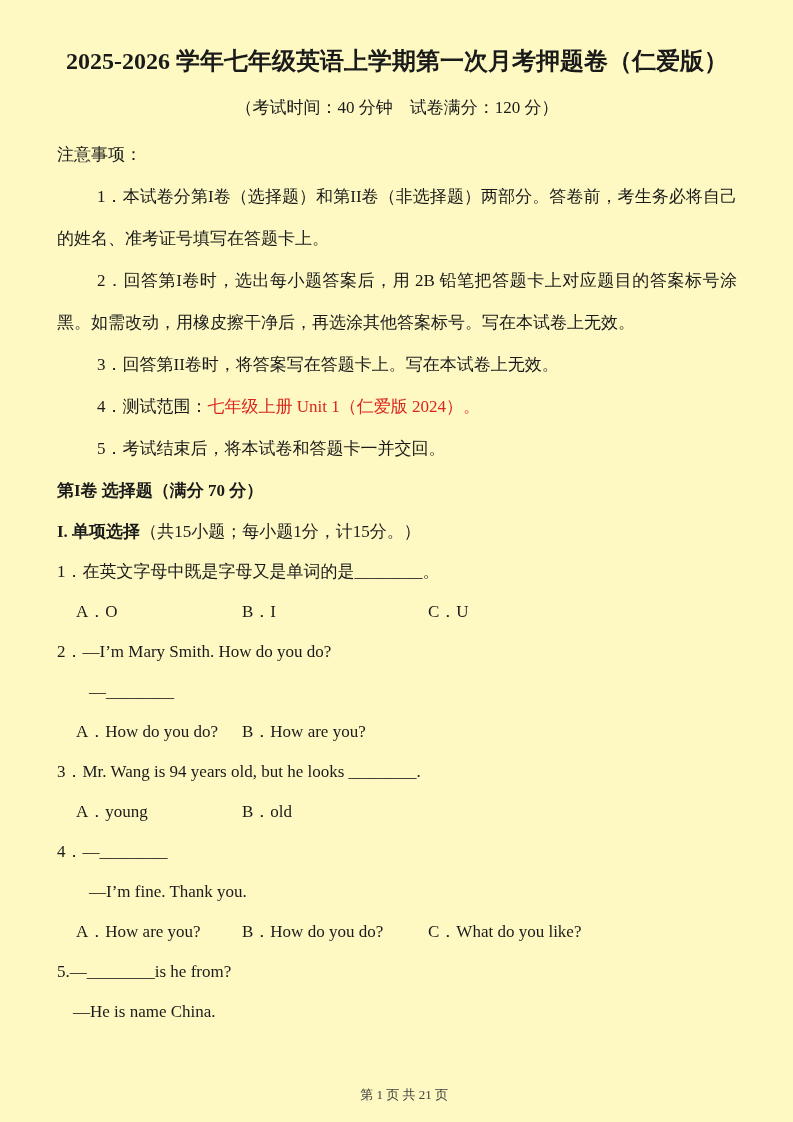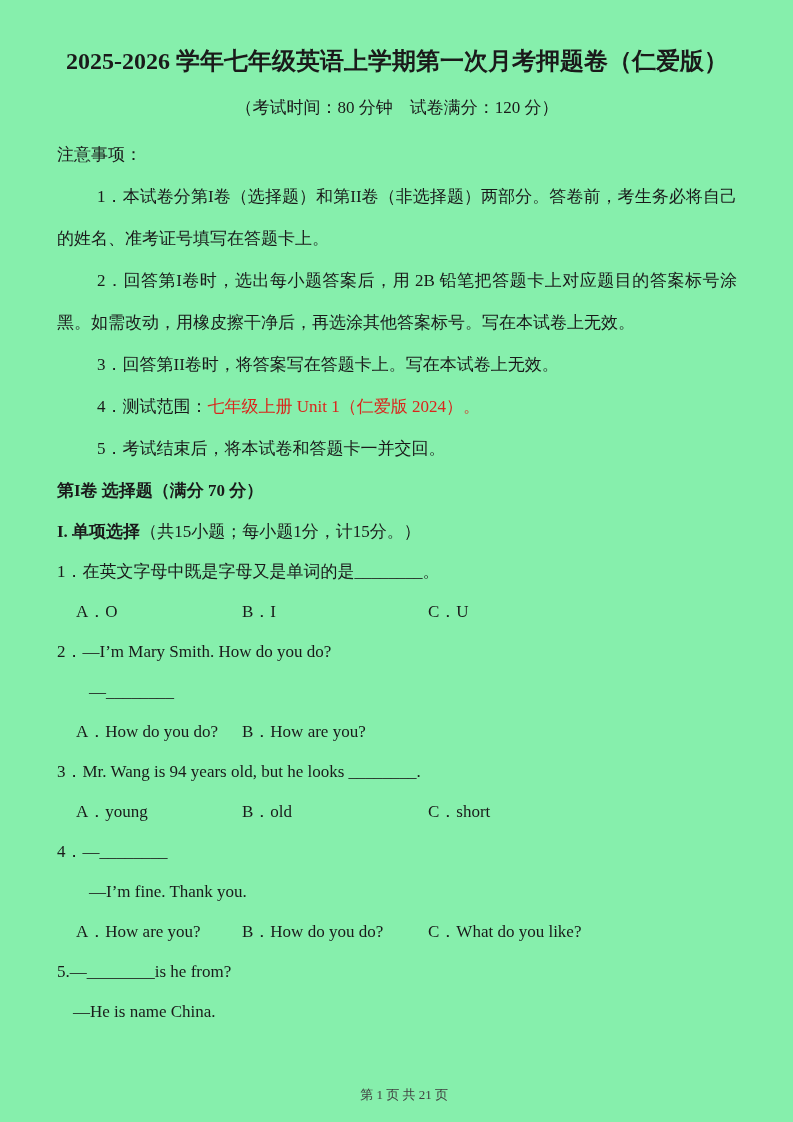--- a/index.html
+++ b/index.html
@@ -5,21 +5,21 @@
   html, body {
     margin: 0;
     padding: 0;
     background: #ffffff;
   }
   .page {
     position: relative;
     width: 793px;
     height: 1122px;
     margin: 0 auto;
-    background: #86efac;
+    background: #fef9c3;
     box-sizing: border-box;
     padding: 40px 56px 0 57px;
     font-family: "Liberation Serif", "DejaVu Serif", serif;
     font-size: 17px;
     color: #1a1a1a;
     overflow: hidden;
   }
   .title {
     margin: 6px 0 0 0;
     font-size: 24px;
@@ -88,21 +88,21 @@
     padding-left: 15px;
   }
 </style>
 </head>
 <body>
 
 <div class="page">
 
   <h1 class="title">2025-2026 学年七年级英语上学期第一次月考押题卷（仁爱版）</h1>
 
-  <div class="subtitle">（考试时间：80 分钟　试卷满分：120 分）</div>
+  <div class="subtitle">（考试时间：40 分钟　试卷满分：120 分）</div>
 
   <div class="notice">
     <p class="notice-heading">注意事项：</p>
     <p class="indent">1．本试卷分第I卷（选择题）和第II卷（非选择题）两部分。答卷前，考生务必将自己的姓名、准考证号填写在答题卡上。</p>
     <p class="indent">2．回答第I卷时，选出每小题答案后，用 2B 铅笔把答题卡上对应题目的答案标号涂黑。如需改动，用橡皮擦干净后，再选涂其他答案标号。写在本试卷上无效。</p>
     <p class="indent">3．回答第II卷时，将答案写在答题卡上。写在本试卷上无效。</p>
     <p class="indent"><span>4．测试范围：</span><span class="red">七年级上册 Unit 1（仁爱版 2024）。</span></p>
     <p class="indent">5．考试结束后，将本试卷和答题卡一并交回。</p>
   </div>
 
@@ -128,21 +128,20 @@
         <span class="opt-a"><span>A．</span><span>How do you do?</span></span>
         <span class="opt-b"><span>B．</span><span>How are you?</span></span>
       </div>
     </div>
 
     <div class="question">
       <div class="q-line"><span>3．</span><span>Mr. Wang is 94 years old, but he looks ________.</span></div>
       <div class="q-options">
         <span class="opt-a"><span>A．</span><span>young</span></span>
         <span class="opt-b"><span>B．</span><span>old</span></span>
-        <span class="opt-c"><span>C．</span><span>short</span></span>
       </div>
     </div>
 
     <div class="question">
       <div class="q-line"><span>4．</span><span>—________</span></div>
       <div class="reply">—I’m fine. Thank you.</div>
       <div class="q-options">
         <span class="opt-a"><span>A．</span><span>How are you?</span></span>
         <span class="opt-b"><span>B．</span><span>How do you do?</span></span>
         <span class="opt-c"><span>C．</span><span>What do you like?</span></span>

